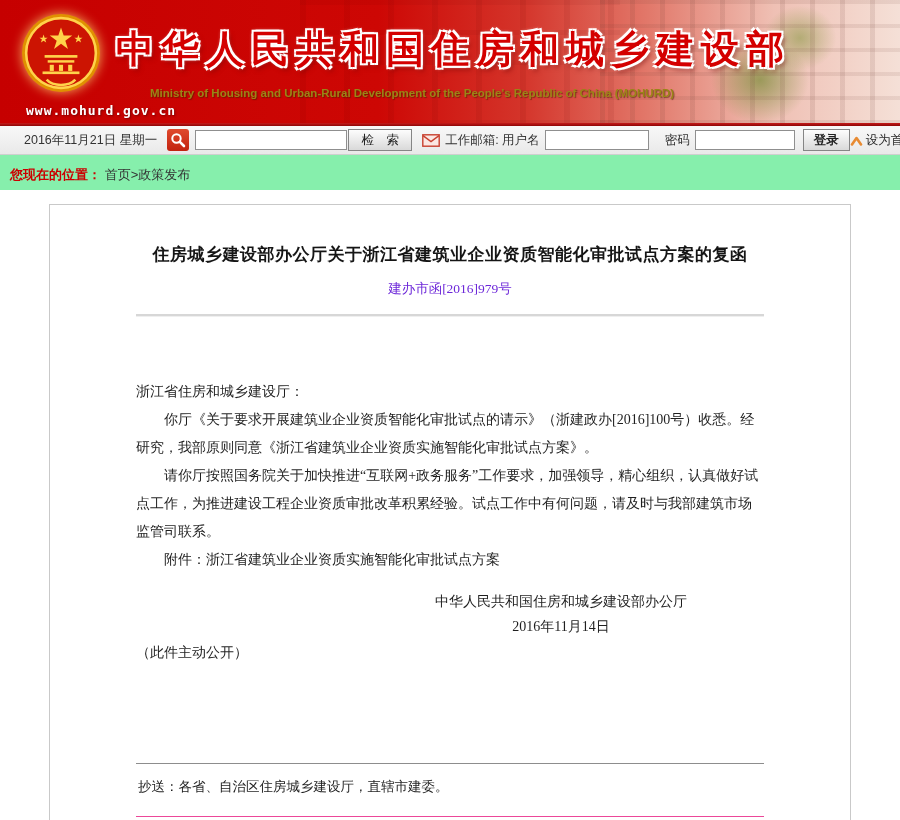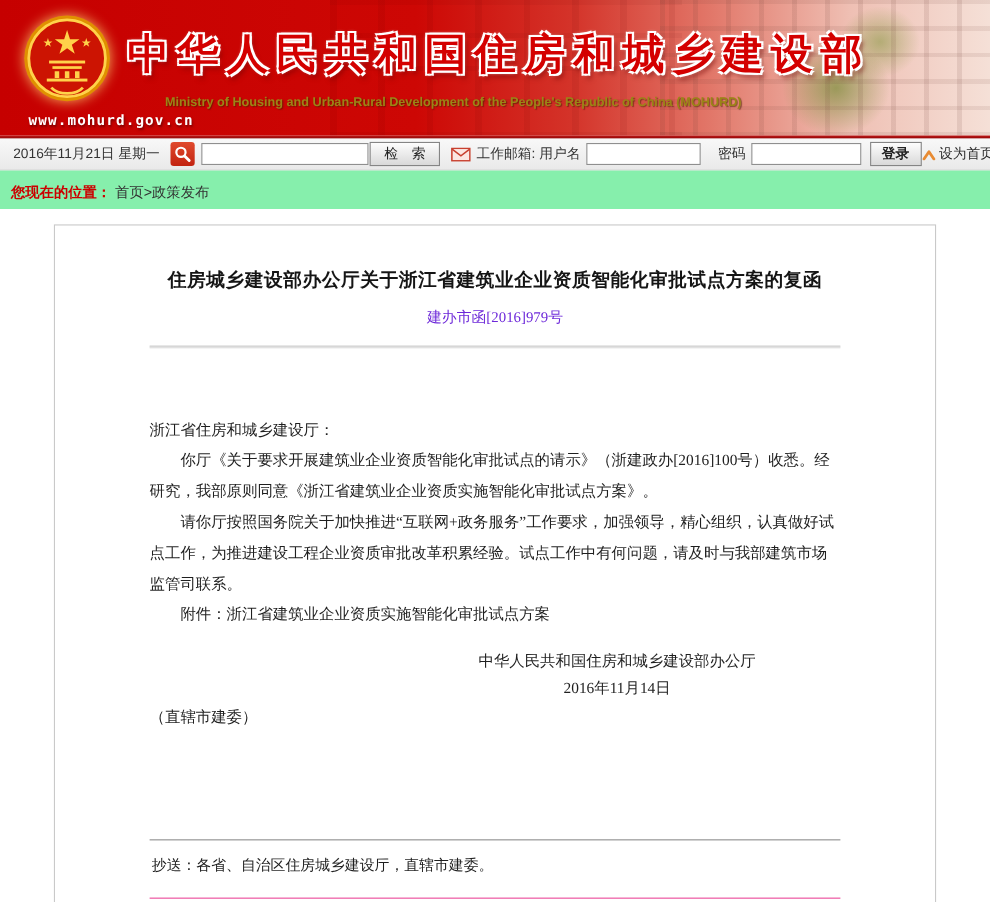--- a/index.html
+++ b/index.html
@@ -34,21 +34,21 @@
                 0 0 4px #fff, 3px 4px 5px rgba(110,0,0,.55); }
   .site-subtitle { position:absolute; left:150px; top:87px; width:630px; text-align:left;
     font-size:11.5px; font-weight:bold; color:#9a8516;
     text-shadow:1px 1px 1px rgba(70,30,0,.55); }
   .header-divider { height:3px; background:linear-gradient(#c41a1a,#8e0606); }
 
   
   .toolbar { height:29px; background:linear-gradient(#f8f8f8,#e9e9e9);
     border-bottom:1px solid #cfcfcf; display:flex; align-items:center;
     padding:0 8px; font-size:12.5px; color:#333; white-space:nowrap; }
-  .tb-date { margin:0 10px 0 4px; }
+  .tb-date { margin:0 10px 0 16px; }
   .tb-search-icon { width:22px; height:22px; border-radius:3px; flex:0 0 auto;
     background:linear-gradient(#e04a2d,#c22310); display:flex; align-items:center;
     justify-content:center; cursor:pointer; margin-right:6px; }
   .tb-input { height:20px; border:1px solid #8f8f8f; background:#fff; padding:0 4px;
     font-size:12px; font-family:inherit; }
   .w-search { width:152px; }
   .w-user { width:104px; }
   .w-pass { width:100px; }
   .tb-btn { height:22px; border:1px solid #858585; background:linear-gradient(#fdfdfd,#d9d9d9);
     font-size:12.5px; color:#222; padding:0 10px; cursor:pointer; font-family:inherit; }
@@ -158,19 +158,19 @@
     <p class="salutation">浙江省住房和城乡建设厅：</p>
     <p class="indent">你厅《关于要求开展建筑业企业资质智能化审批试点的请示》（浙建政办[2016]100号）收悉。经研究，我部原则同意《浙江省建筑业企业资质实施智能化审批试点方案》。</p>
     <p class="indent">请你厅按照国务院关于加快推进“互联网+政务服务”工作要求，加强领导，精心组织，认真做好试点工作，为推进建设工程企业资质审批改革积累经验。试点工作中有何问题，请及时与我部建筑市场监管司联系。</p>
     <p class="indent">附件：浙江省建筑业企业资质实施智能化审批试点方案</p>
 
     <div class="signature">
       <div>中华人民共和国住房和城乡建设部办公厅</div>
       <div>2016年11月14日</div>
     </div>
 
-    <p class="disclosure">（直辖市建委）</p>
+    <p class="disclosure">（此件主动公开）</p>
 
     <div class="doc-footer">
       <span>抄送：各省、自治区住房城乡建设厅，直辖市建委。</span>
     </div>
   </div>
 </div>
 
 </body></html>

